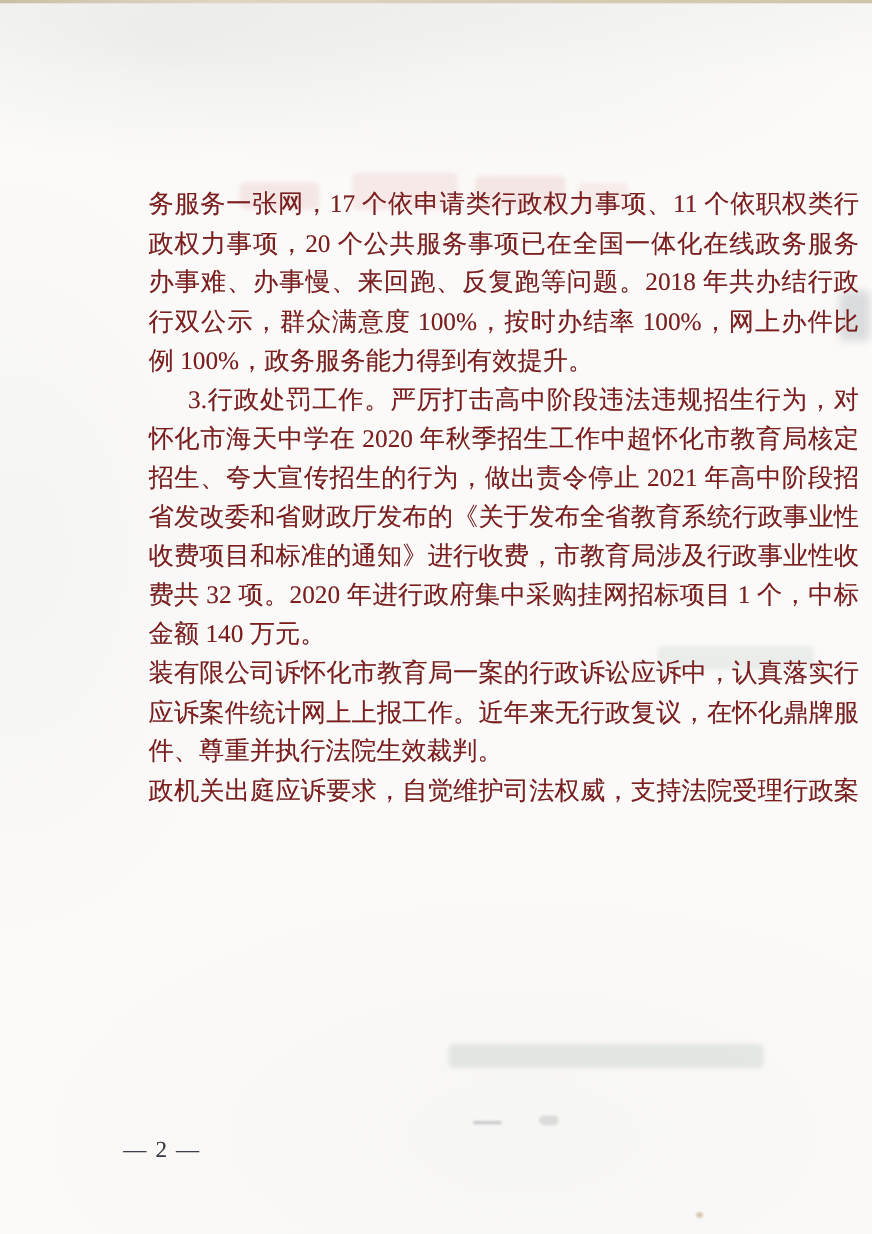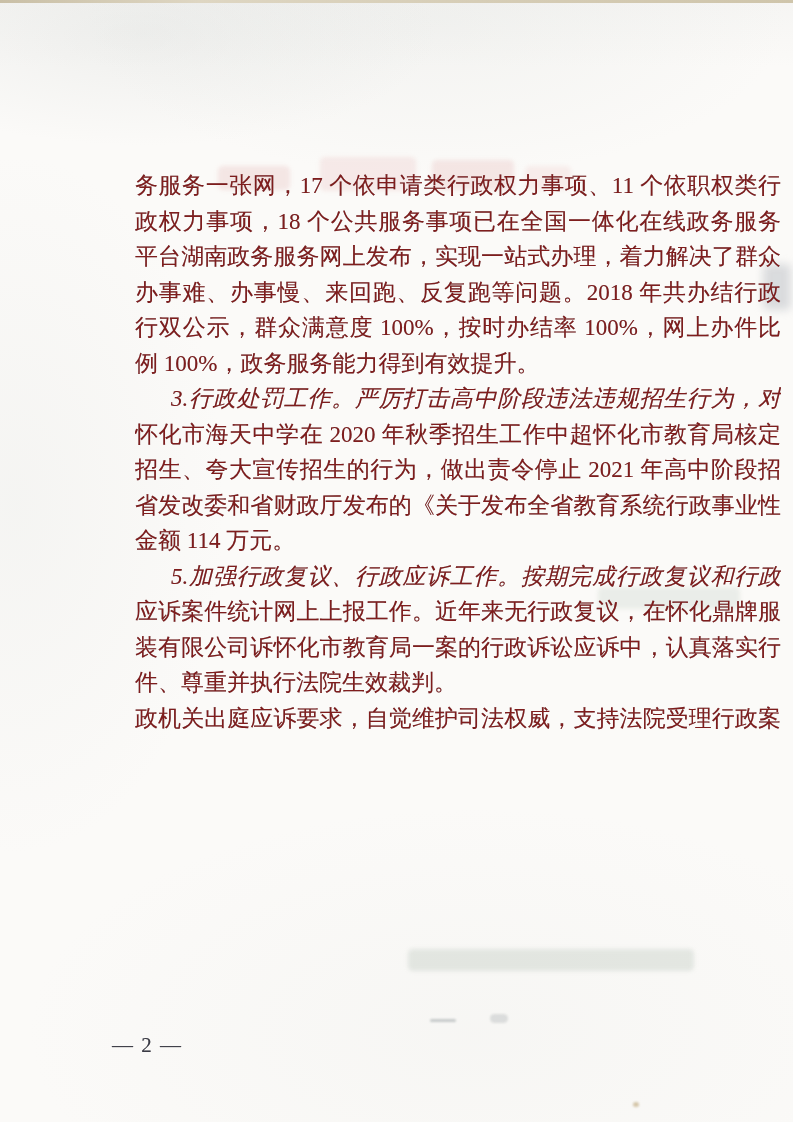--- a/index.html
+++ b/index.html
@@ -38,21 +38,21 @@
   .line {
     text-align: justify;
     text-align-last: justify;
     height: 35.5px;
     overflow: hidden;
   }
   .line.para-end {
     text-align: right;
     text-align-last: left;
   }
-  .line.indent { text-indent: 36px; font-style: italic; }
+  .line.indent { text-indent: 36px; }
   .page-num {
     position: absolute;
     left: 112px; top: 1033px;
     font-size: 21px;
     letter-spacing: 1.5px;
     color: #3a3a44;
     text-shadow: 0 0 0.5px rgba(58,58,68,0.4);
   }
   
   .bleed { position: absolute; border-radius: 5px; pointer-events: none; }
@@ -83,42 +83,42 @@
   <div class="bleed b-gray-last"></div>
   <div class="bleed b-dash1"></div>
   <div class="bleed b-dash2"></div>
   <div class="bleed b-edge"></div>
   <div class="bleed b-dot"></div>
 
   <div class="text-block">
 
     <div class="para">
       <div class="line">务服务一张网，17 个依申请类行政权力事项、11 个依职权类行</div>
-      <div class="line">政权力事项，18 个公共服务事项已在全国一体化在线政务服务</div>
-      <div class="line">平台湖南政务服务网上发布，实现一站式办理，着力解决了群众</div>
+      <div class="line">政权力事项，20 个公共服务事项已在全国一体化在线政务服务</div>
       <div class="line">办事难、办事慢、来回跑、反复跑等问题。2018 年共办结行政</div>
       <div class="line">行双公示，群众满意度 100%，按时办结率 100%，网上办件比</div>
       <div class="line para-end">例 100%，政务服务能力得到有效提升。</div>
     </div>
 
     <div class="para">
       <div class="line indent">3.行政处罚工作。严厉打击高中阶段违法违规招生行为，对</div>
       <div class="line">怀化市海天中学在 2020 年秋季招生工作中超怀化市教育局核定</div>
       <div class="line">招生、夸大宣传招生的行为，做出责令停止 2021 年高中阶段招</div>
     </div>
 
     <div class="para">
       <div class="line">省发改委和省财政厅发布的《关于发布全省教育系统行政事业性</div>
-      <div class="line para-end">金额 114 万元。</div>
+      <div class="line">收费项目和标准的通知》进行收费，市教育局涉及行政事业性收</div>
+      <div class="line">费共 32 项。2020 年进行政府集中采购挂网招标项目 1 个，中标</div>
+      <div class="line para-end">金额 140 万元。</div>
     </div>
 
     <div class="para">
-      <div class="line indent">5.加强行政复议、行政应诉工作。按期完成行政复议和行政</div>
+      <div class="line">装有限公司诉怀化市教育局一案的行政诉讼应诉中，认真落实行</div>
       <div class="line">应诉案件统计网上上报工作。近年来无行政复议，在怀化鼎牌服</div>
-      <div class="line">装有限公司诉怀化市教育局一案的行政诉讼应诉中，认真落实行</div>
       <div class="line para-end">件、尊重并执行法院生效裁判。</div>
       <div class="line">政机关出庭应诉要求，自觉维护司法权威，支持法院受理行政案</div>
     </div>
 
   </div>
 
   <div class="page-num">— 2 —</div>
 
 </div>
 

